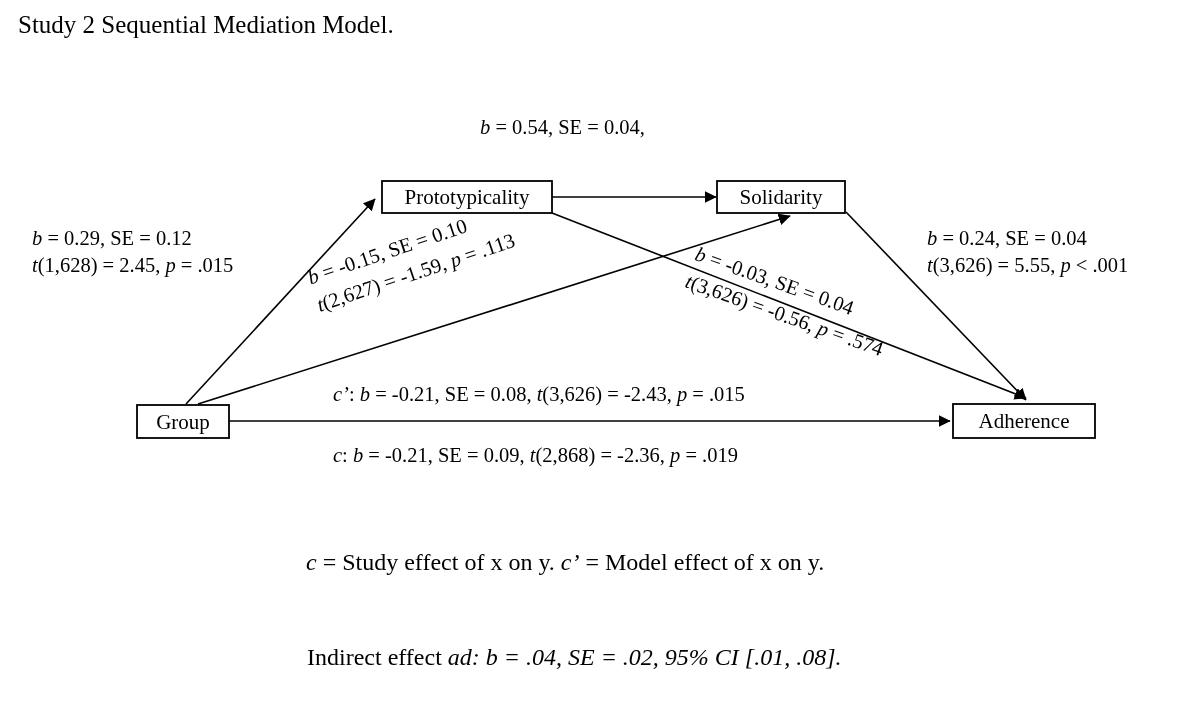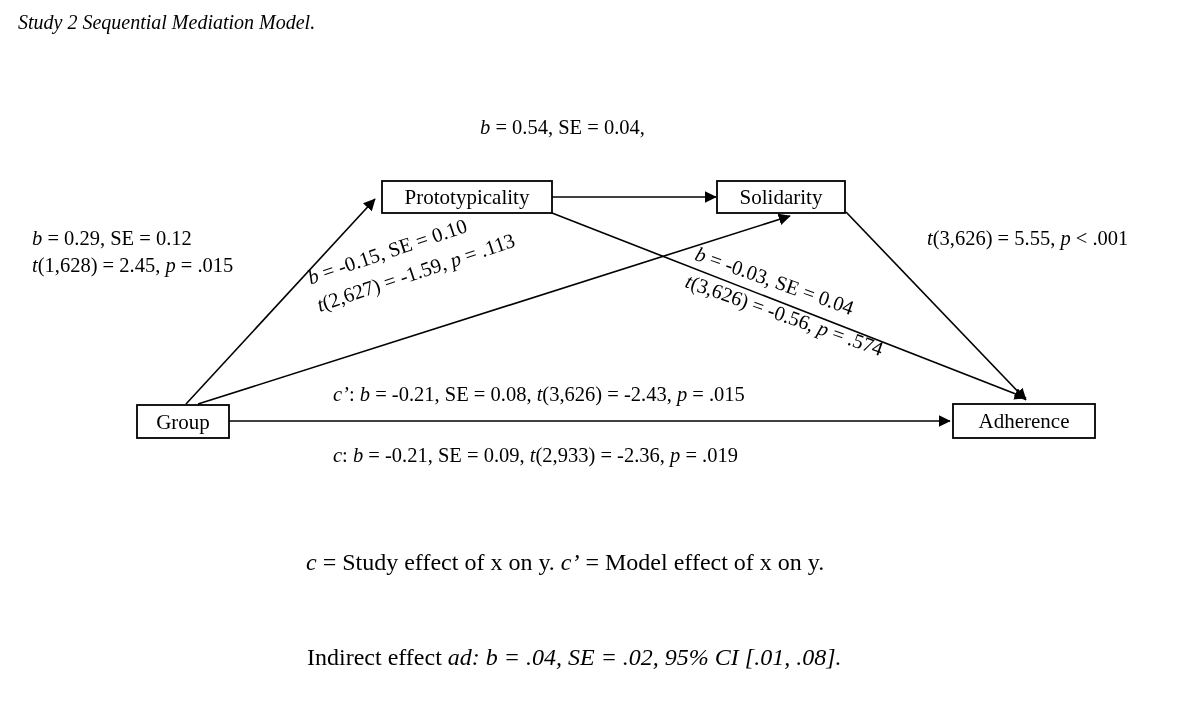--- a/index.html
+++ b/index.html
@@ -7,24 +7,23 @@
     width:1200px;height:701px;
     background:#ffffff;
     font-family:"Liberation Serif","DejaVu Serif",serif;
     color:#000000;
     overflow:hidden;
     position:relative;
   }
   #title{
     position:absolute;
     left:18px; top:10px;
-    font-size:20px;
+    font-size:25px;
     line-height:1.2;
     white-space:nowrap;
-    font-style:italic;
   }
   #diagram{
     position:absolute;
     left:0; top:0;
     width:1200px; height:701px;
   }
   .box-label{
     font-family:"Liberation Serif","DejaVu Serif",serif;
     font-size:21px;
   }
@@ -106,39 +105,40 @@
 <div class="label-block" id="lbl-top">
   <div><span class="ital">b</span><span> = 0.54, SE = 0.04,</span></div>
 </div>
 
 <div class="label-block" id="lbl-left">
   <div><span class="ital">b</span><span> = 0.29, SE = 0.12</span></div>
   <div><span class="ital">t</span><span>(1,628) = 2.45, </span><span class="ital">p</span><span> = .015</span></div>
 </div>
 
 <div class="label-block" id="lbl-right">
+  <div><span class="ital">b</span><span> = 0.24, SE = 0.04</span></div>
   <div><span class="ital">t</span><span>(3,626) = 5.55, </span><span class="ital">p</span><span> &lt; .001</span></div>
 </div>
 
 <div class="rot-block" id="lbl-diag-a">
   <div><span class="ital">b</span><span> = -0.15, SE = 0.10</span></div>
   <div><span class="ital">t</span><span>(2,627) = -1.59, </span><span class="ital">p</span><span> = .113</span></div>
 </div>
 
 <div class="rot-block" id="lbl-diag-b">
   <div><span class="ital">b</span><span> = -0.03, SE = 0.04</span></div>
   <div><span class="ital">t</span><span>(3,626) = -0.56, </span><span class="ital">p</span><span> = .574</span></div>
 </div>
 
 <div class="label-block" id="lbl-cprime">
   <span class="ital">c’</span><span>: <span class="ital">b</span> = -0.21, SE = 0.08, </span><span class="ital">t</span><span>(3,626) = -2.43, </span><span class="ital">p</span><span> = .015</span>
 </div>
 
 <div class="label-block" id="lbl-ctotal">
-  <span class="ital">c</span><span>: <span class="ital">b</span> = -0.21, SE = 0.09, </span><span class="ital">t</span><span>(2,933) = -2.36, </span><span class="ital">p</span><span> = .019</span>
+  <span class="ital">c</span><span>: <span class="ital">b</span> = -0.21, SE = 0.09, </span><span class="ital">t</span><span>(2,868) = -2.36, </span><span class="ital">p</span><span> = .019</span>
 </div>
 
 <div class="caption cap1">
   <span class="ital">c</span><span> = Study effect of x on y. </span><span class="ital">c’</span><span> = Model effect of x on y.</span>
 </div>
 
 <div class="caption cap2">
   <span>Indirect effect </span><span class="it">ad: b = .04, SE = .02, 95% CI [.01, .08].</span>
 </div>
 

